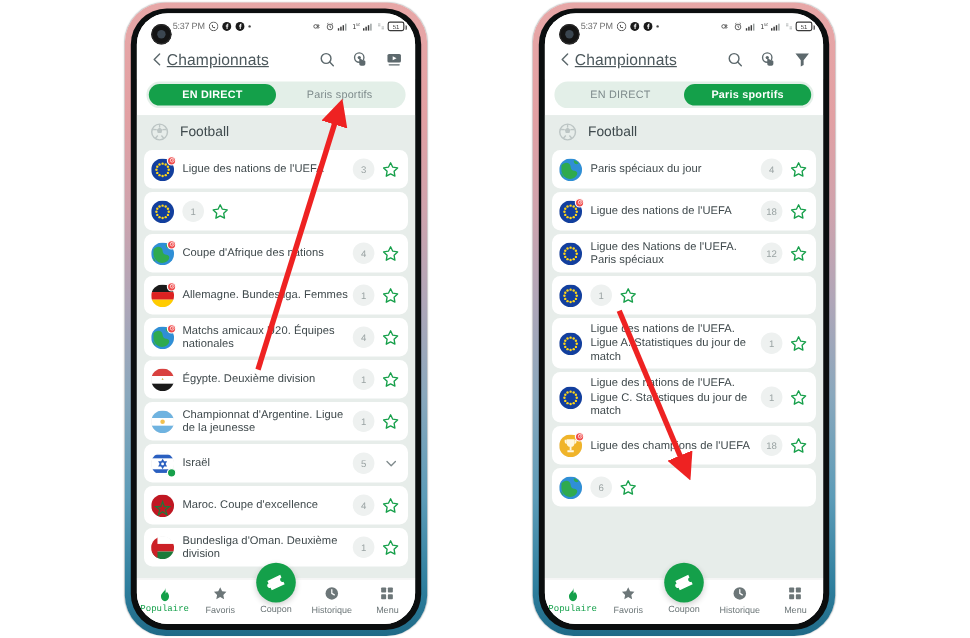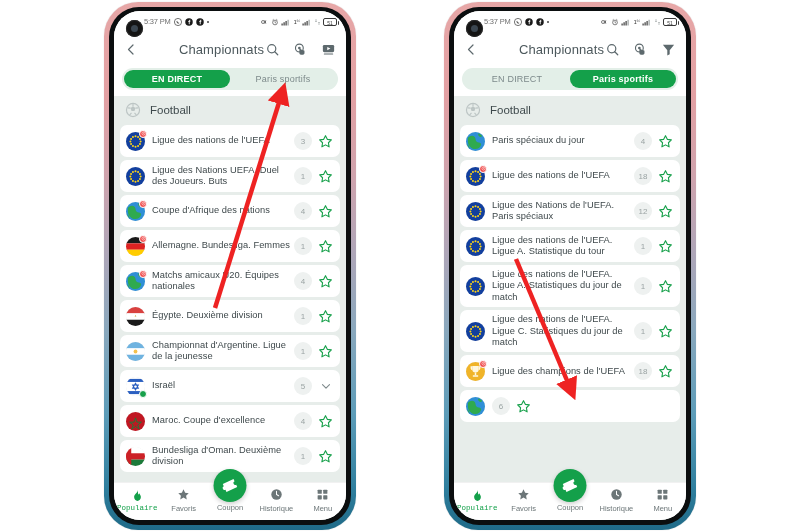--- a/index.html
+++ b/index.html
@@ -94,23 +94,24 @@
 
   
   .appbar {
     height: 34px; flex: 0 0 34px;
     display: flex; align-items: center;
     padding: 0 9px 0 7px;
     background: #ffffff;
   }
   .back-arrow { width: 20px; height: 20px; flex:0 0 20px; display:flex; align-items:center; justify-content:center; cursor:pointer; }
   .appbar-title {
-    flex: 1; text-align: right;
+    flex: 1; text-align: left;
     font-size: 13px; color: #4c585c; letter-spacing: .1px;
     margin-left: -2px;
+    text-decoration: underline;
   }
   .appbar-icons { display:flex; align-items:center; gap: 11px; }
   .appbar-icons .ic { width:17px; height:17px; display:flex; align-items:center; justify-content:center; cursor:pointer; }
 
   
   .tabs {
     margin: 2px 8px 6px 8px;
     height: 22px;
     background: #e3efe8;
     border-radius: 12px;
@@ -390,21 +391,20 @@
                       <circle cx="14.68" cy="12.70" r="1.05" fill="#ffd617"></circle>
                       <circle cx="12.70" cy="14.68" r="1.05" fill="#ffd617"></circle>
                       <circle cx="10.00" cy="15.40" r="1.05" fill="#ffd617"></circle>
                       <circle cx="7.30" cy="14.68" r="1.05" fill="#ffd617"></circle>
                       <circle cx="5.32" cy="12.70" r="1.05" fill="#ffd617"></circle>
                       <circle cx="4.60" cy="10.00" r="1.05" fill="#ffd617"></circle>
                       <circle cx="5.32" cy="7.30" r="1.05" fill="#ffd617"></circle>
                       <circle cx="7.30" cy="5.32" r="1.05" fill="#ffd617"></circle>
                     </svg></div>
                 </div>
-                <div class="title">Ligue des Nations UEFA. Duel des Joueurs. Buts</div>
                 <div class="count">1</div>
                 <div class="star">
                   <svg width="15" height="15" viewBox="0 0 20 20">
                     <path d="M10 2.2l2.4 4.9 5.4.8-3.9 3.8.9 5.4L10 14.5l-4.8 2.6.9-5.4L2.2 7.9l5.4-.8z" fill="none" stroke="#17a04b" stroke-width="1.5" stroke-linejoin="round"></path>
                   </svg>
                 </div>
               </div>
               <div class="row">
                 <div class="flag">
                   <div class="disc"><svg viewBox="0 0 20 20" width="19" height="19">
@@ -817,21 +817,20 @@
                       <circle cx="14.68" cy="12.70" r="1.05" fill="#ffd617"></circle>
                       <circle cx="12.70" cy="14.68" r="1.05" fill="#ffd617"></circle>
                       <circle cx="10.00" cy="15.40" r="1.05" fill="#ffd617"></circle>
                       <circle cx="7.30" cy="14.68" r="1.05" fill="#ffd617"></circle>
                       <circle cx="5.32" cy="12.70" r="1.05" fill="#ffd617"></circle>
                       <circle cx="4.60" cy="10.00" r="1.05" fill="#ffd617"></circle>
                       <circle cx="5.32" cy="7.30" r="1.05" fill="#ffd617"></circle>
                       <circle cx="7.30" cy="5.32" r="1.05" fill="#ffd617"></circle>
                     </svg></div>
                 </div>
-                <div class="title">Ligue des nations de l'UEFA. Ligue A. Statistique du tour</div>
                 <div class="count">1</div>
                 <div class="star">
                   <svg width="15" height="15" viewBox="0 0 20 20">
                     <path d="M10 2.2l2.4 4.9 5.4.8-3.9 3.8.9 5.4L10 14.5l-4.8 2.6.9-5.4L2.2 7.9l5.4-.8z" fill="none" stroke="#17a04b" stroke-width="1.5" stroke-linejoin="round"></path>
                   </svg>
                 </div>
               </div>
               <div class="row">
                 <div class="flag">
                   <div class="disc"><svg viewBox="0 0 20 20" width="19" height="19">

